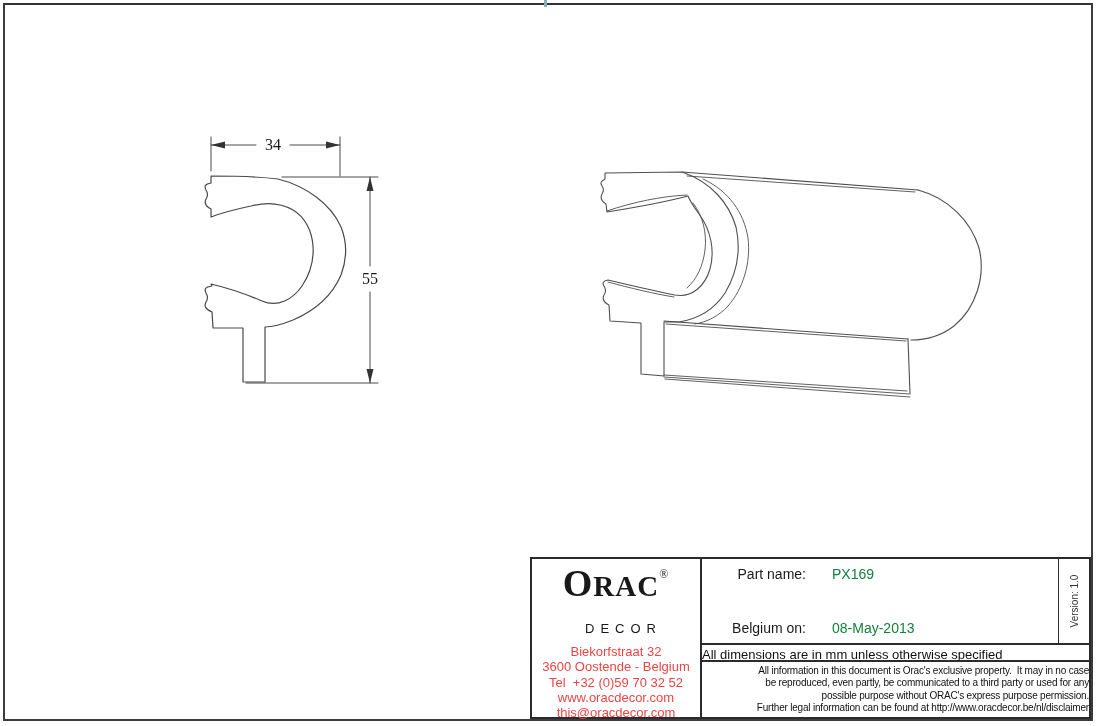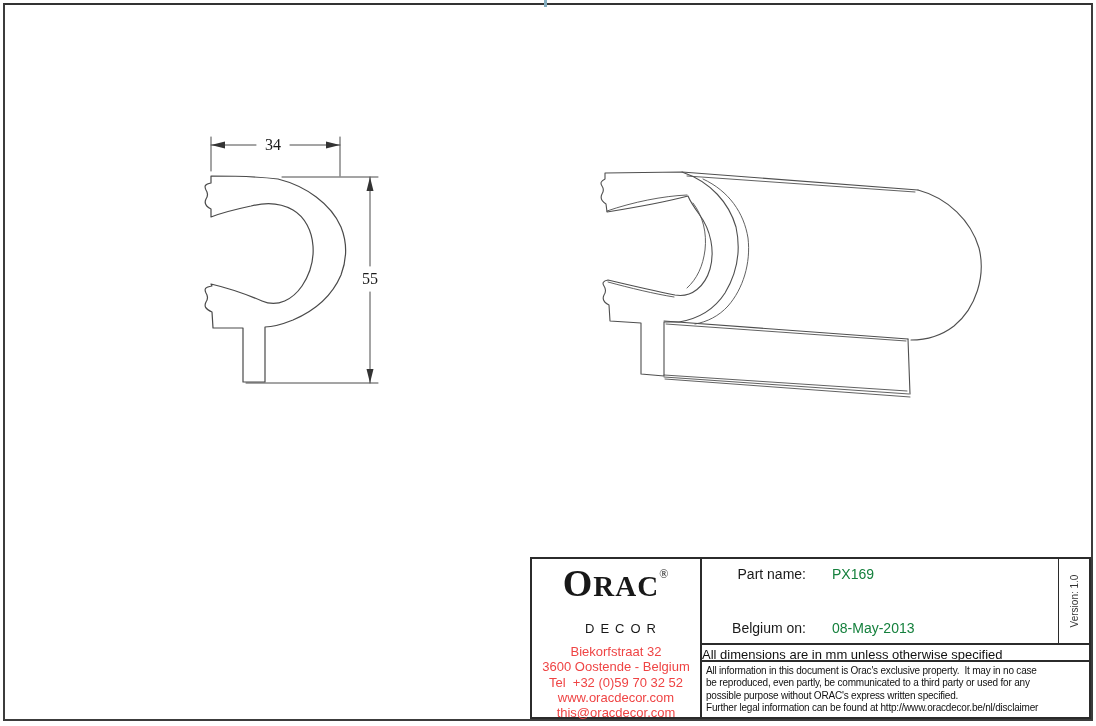--- a/index.html
+++ b/index.html
@@ -36,21 +36,21 @@
                  border-left:1.5px solid #2b2b2b;}
   .version-label{position:absolute;left:50%;top:50%;
                  transform:translate(-50%,-50%) rotate(-90deg);
                  font-size:10px;color:#333;white-space:pre;}
   .tb-row2{position:absolute;left:170px;right:0;top:88px;height:15px;
            border-bottom:2px solid #2b2b2b;font-size:13px;line-height:15px;
            white-space:pre;overflow:hidden;color:#111;}
   .tb-row3{position:absolute;left:170px;right:0;top:105px;bottom:0;
            padding:1px 0 0 4px;font-size:10px;line-height:12.3px;
            letter-spacing:-0.2px;color:#111;}
-  .tb-row3 div{white-space:pre;}
+  .tb-row3 div{white-space:pre;text-align:right;}
 </style>
 </head>
 <body>
 
 <div class="page">
 
   <div class="frame"></div>
   <div class="tick"></div>
 
   <svg class="drawing-svg" viewBox="0 0 1096 726" fill="none" stroke-linejoin="round" stroke-linecap="round">
@@ -189,18 +189,18 @@
       <div class="version-strip">
         <span class="version-label">Version: 1.0</span>
       </div>
     </div>
 
     <div class="tb-row2">All dimensions are in mm unless otherwise specified</div>
 
     <div class="tb-row3">
       <div>All information in this document is Orac's exclusive property.  It may in no case</div>
       <div>be reproduced, even partly, be communicated to a third party or used for any</div>
-      <div>possible purpose without ORAC's express written specified.</div>
+      <div>possible purpose without ORAC's express purpose permission.</div>
       <div>Further legal information can be found at http://www.oracdecor.be/nl/disclaimer</div>
     </div>
 
   </div>
 </div>
 
 </body></html>

